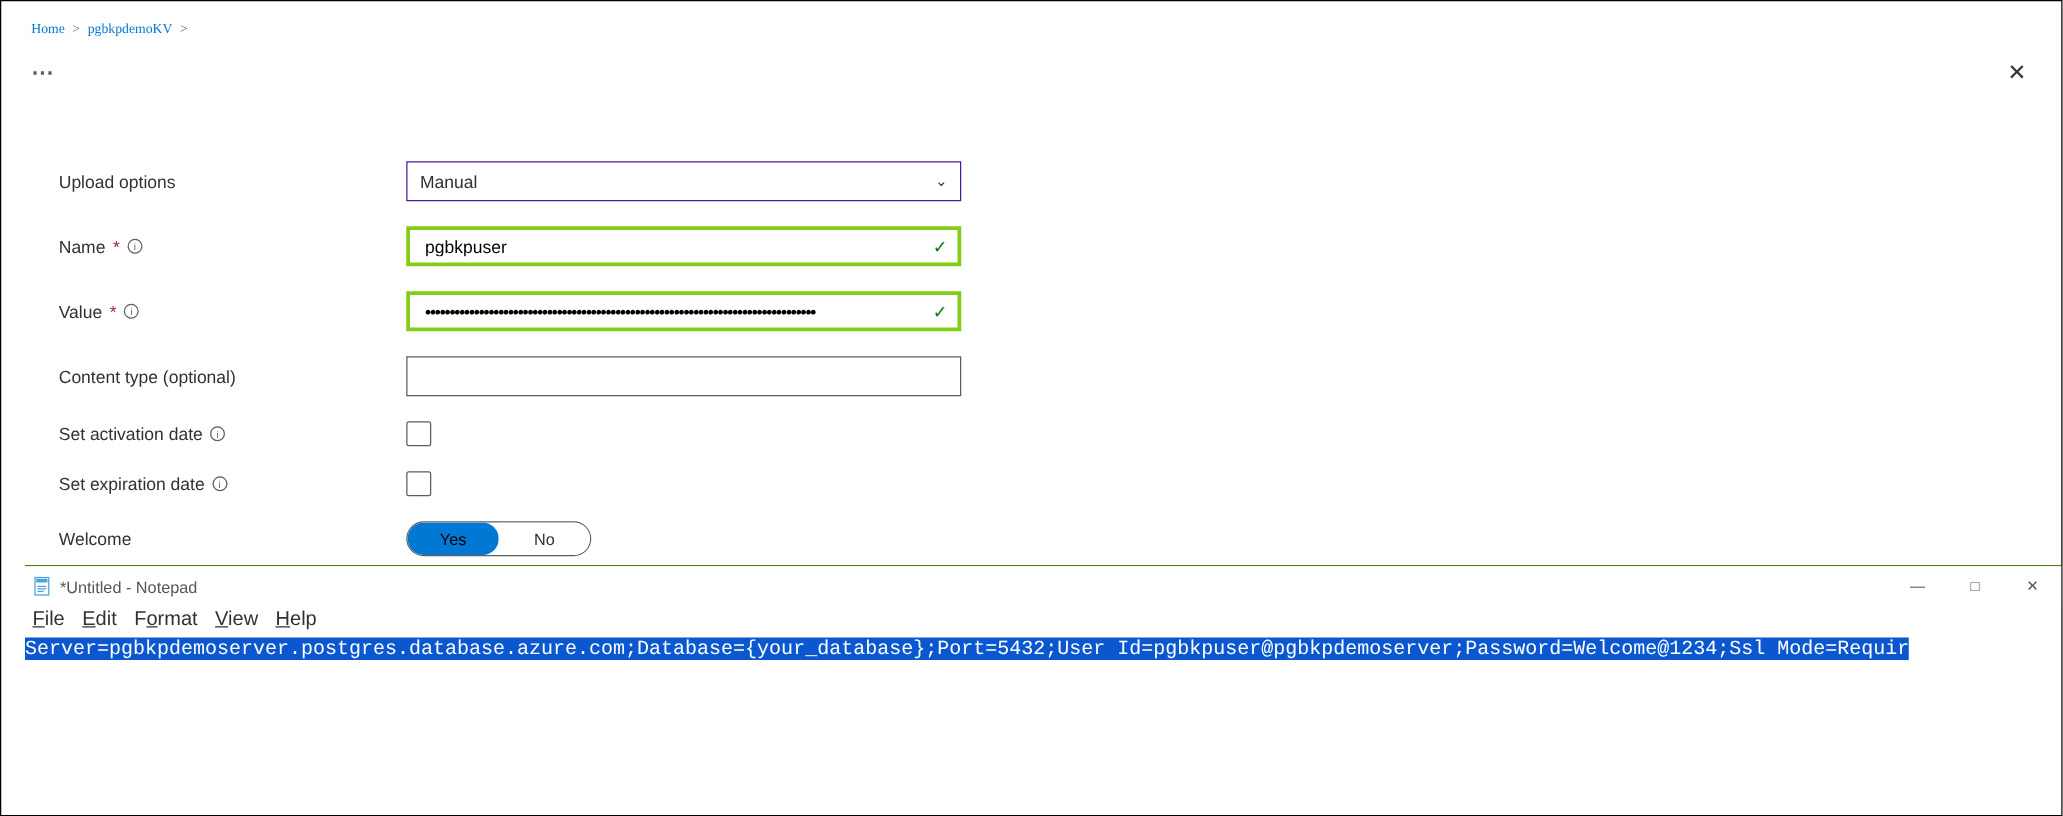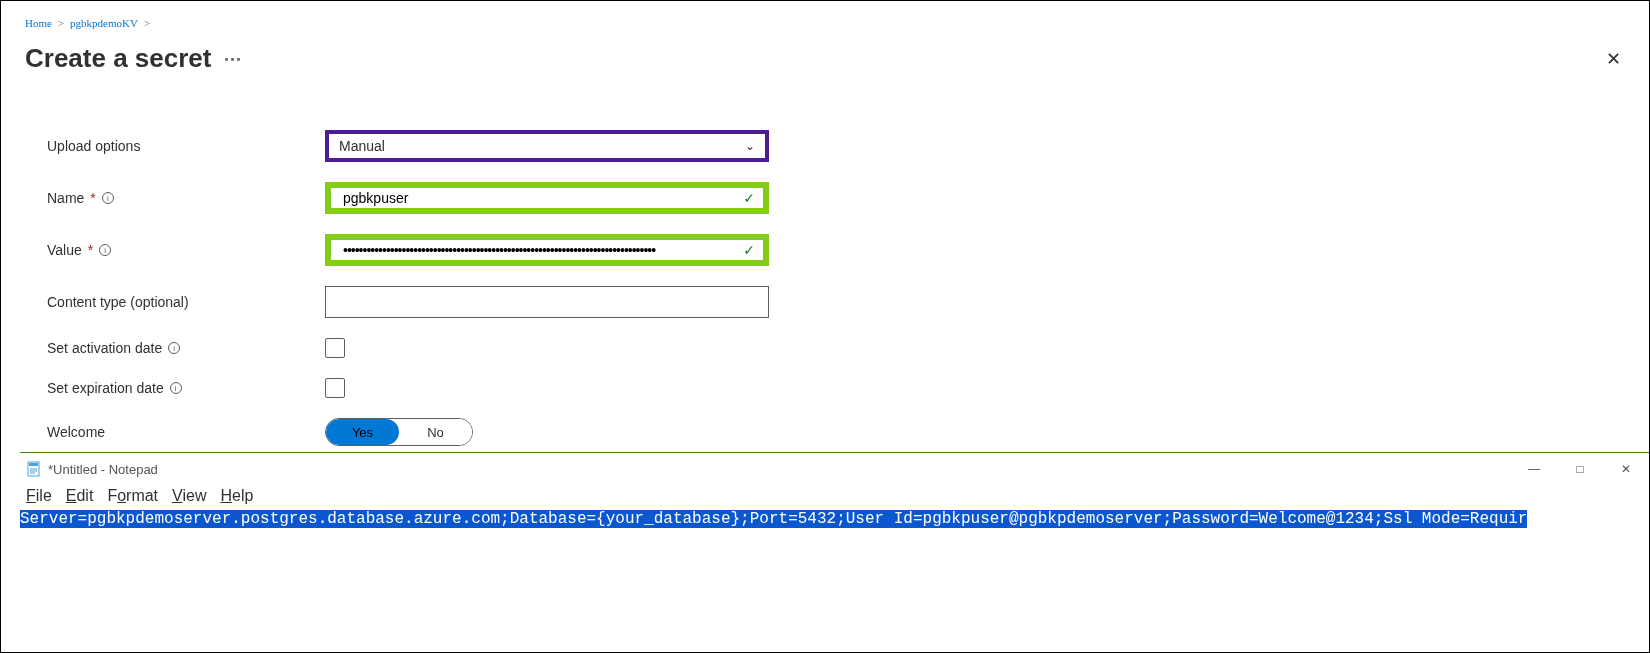--- a/index.html
+++ b/index.html
@@ -78,33 +78,33 @@
     align-items: center;
     justify-content: center;
     font-size: 8px;
     color: #605e5c;
     cursor: default;
   }
   .ctrl-col { width: 444px; }
   .select-box, .text-input {
     width: 100%;
     height: 32px;
-    border: 4px solid #4c1d95;
+    border: 1px solid #4c1d95;
     background: #fff;
     padding: 0 10px;
     font-size: 14px;
     display: flex;
     align-items: center;
     justify-content: space-between;
     position: relative;
   }
   .select-box { cursor: pointer; }
   .chev { font-size: 12px; color: #323130; }
   .valid-input {
-    border: 6px solid #84cc16;
+    border: 3px solid #84cc16;
     position: relative;
     align-items: flex-end;
   }
   .valid-input input {
     border: none;
     outline: none;
     width: calc(100% - 18px);
     height: 100%;
     font-size: 14px;
     background: transparent;
@@ -220,21 +220,20 @@
 <div class="portal">
   <div class="breadcrumb">
     <a>Home</a>
     <span class="sep">&gt;</span>
     <a>pgbkpdemoKV</a>
     <span class="sep">&gt;</span>
   </div>
 
   <div class="page-head">
     <div class="page-title">
-      <span>Create a secret</span>
       <span class="more-dots">⋯</span>
     </div>
     <div class="close-x">✕</div>
   </div>
 
   <div class="form">
 
     <div class="row">
       <div class="label-col">
         <span>Upload options</span>

